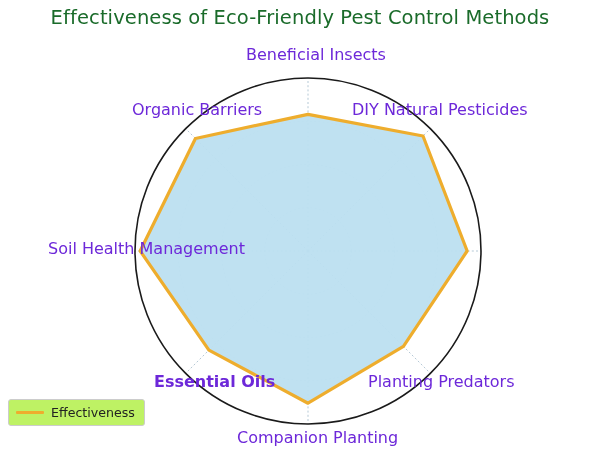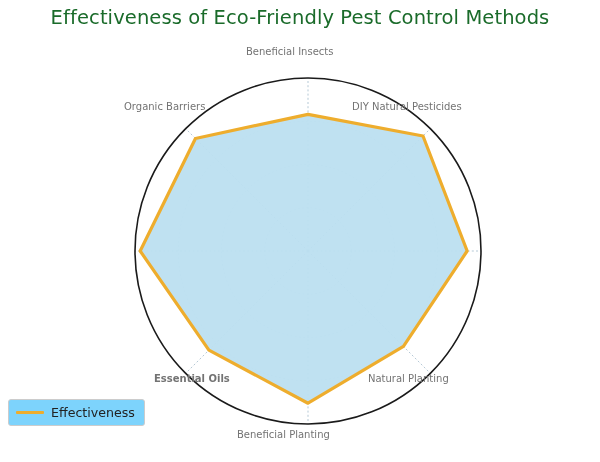--- a/index.html
+++ b/index.html
@@ -32,32 +32,32 @@
     letter-spacing: 0.1px;
     white-space: nowrap;
   }
   svg.radar {
     position: absolute;
     left: 0;
     top: 0;
   }
   .axis-label {
     position: absolute;
-    font-size: 10px;
-    color: #737373;
+    font-size: 16px;
+    color: #6d28d9;
     white-space: nowrap;
     line-height: 1;
   }
   .legend-box {
     position: absolute;
     left: 8px;
     top: 399px;
     border: 1px solid #cccccc;
     border-radius: 3px;
-    background: #7dd3fc;
+    background: #bef264;
     padding: 5px 9px 5px 7px;
     display: flex;
     align-items: center;
     gap: 7px;
     box-sizing: border-box;
   }
   .legend-swatch {
     display: block;
     width: 28px;
     height: 3px;
@@ -96,23 +96,24 @@
         <path d="M308.00,114.33 L422.99,136.01 L467.16,251.00 L403.42,346.42 L308.00,403.24 L208.91,350.09 L140.19,251.00 L195.46,138.46 Z" fill="#bcdff0" stroke="none" opacity="0.95"></path>
         <path d="M308.00,114.33 L422.99,136.01 L467.16,251.00 L403.42,346.42 L308.00,403.24 L208.91,350.09 L140.19,251.00 L195.46,138.46 Z" fill="none" stroke="#eead2d" stroke-width="3.2" stroke-linejoin="round" stroke-linecap="round"></path>
       </g>
     <g id="outer-layer">
         <circle cx="308" cy="251" r="173" fill="none" stroke="#1a1a1a" stroke-width="1.6"></circle>
       </g>
   </svg>
 
   <div class="axis-label" id="lbl-0" style="top: 47px; left: 246px; visibility: visible; position: absolute;">Beneficial Insects</div>
   <div class="axis-label" id="lbl-1" style="top: 102px; left: 352px; visibility: visible; position: absolute; text-align: right;">DIY Natural Pesticides</div>
-  <div class="axis-label" id="lbl-3" style="top: 374px; left: 368px; visibility: visible; position: absolute;">Natural Planting</div>
-  <div class="axis-label" id="lbl-4" style="top: 430px; left: 237px; visibility: visible; position: absolute;">Beneficial Planting</div>
+  <div class="axis-label" id="lbl-3" style="top: 374px; left: 368px; visibility: visible; position: absolute;">Planting Predators</div>
+  <div class="axis-label" id="lbl-4" style="top: 430px; left: 237px; visibility: visible; position: absolute;">Companion Planting</div>
   <div class="axis-label" id="lbl-5" style="top: 374px; left: 154px; visibility: visible; position: absolute; font-weight: bold;">Essential Oils</div>
-  <div class="axis-label" id="lbl-7" style="top: 102px; left: 124px; visibility: visible; position: absolute;">Organic Barriers</div>
+  <div class="axis-label" id="lbl-6" style="top: 241px; left: 48px; visibility: visible; position: absolute;">Soil Health Management</div>
+  <div class="axis-label" id="lbl-7" style="top: 102px; left: 132px; visibility: visible; position: absolute;">Organic Barriers</div>
 
   <div class="legend-box">
     <span class="legend-swatch" id="legend-swatch-0" style="background: rgb(238, 173, 45);"></span>
     <span class="legend-text">Effectiveness</span>
   </div>
 
 </div>
 
 </body></html>

